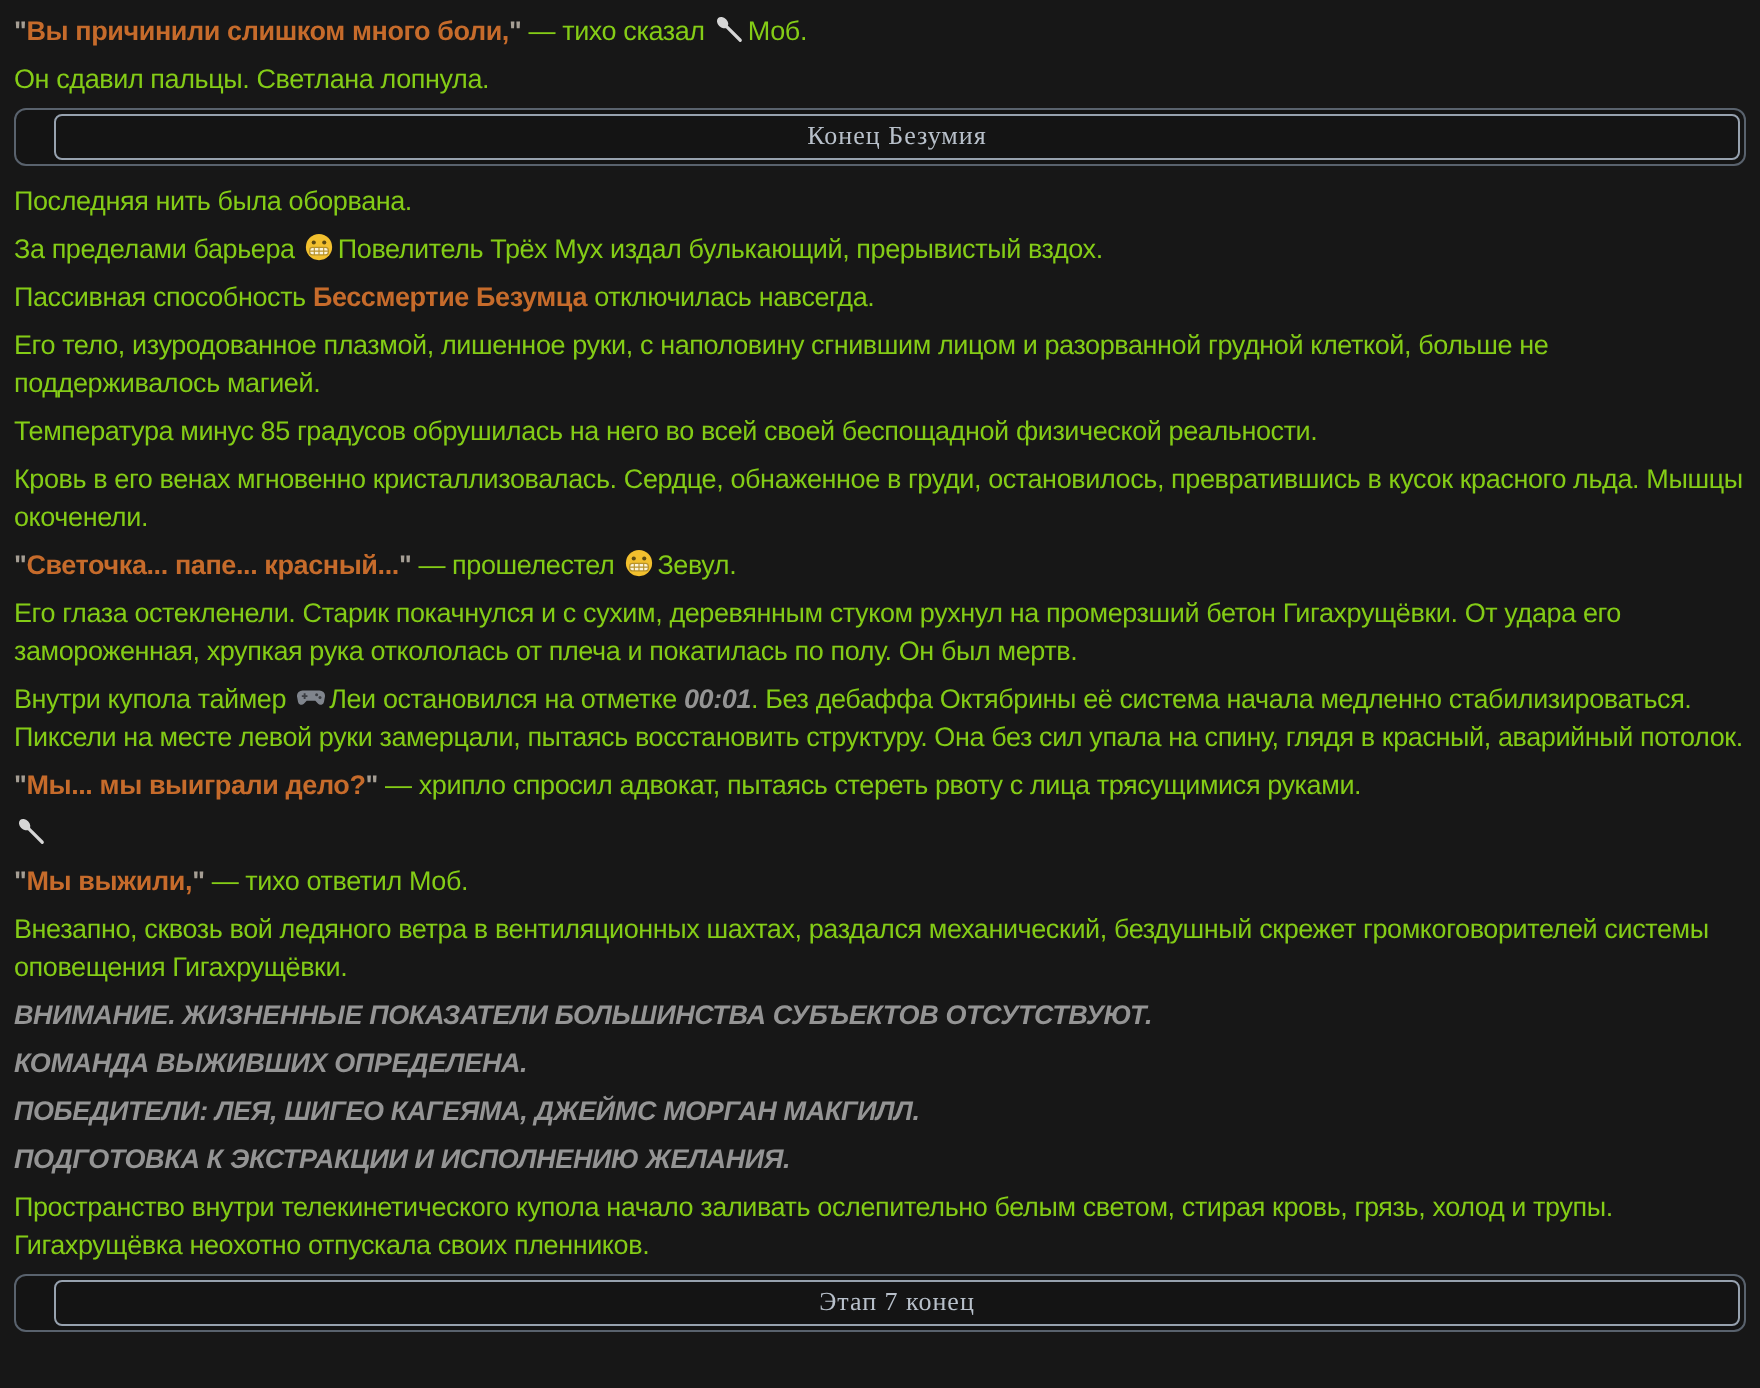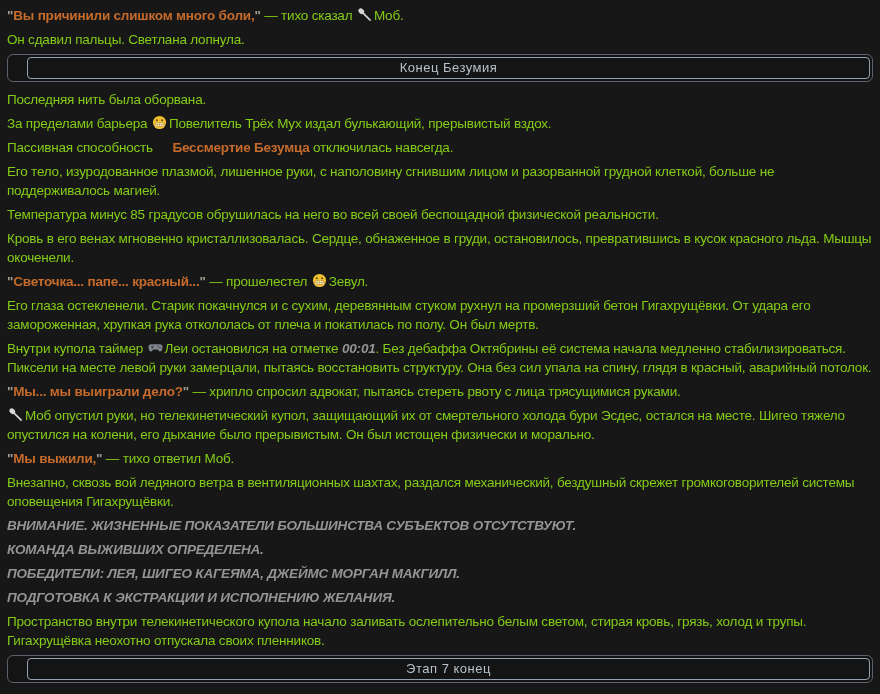--- a/index.html
+++ b/index.html
@@ -19,21 +19,21 @@
     font-size: 13.5px;
     letter-spacing: -0.2px;
     color: #e5e3df;
   }
   p.story {
     margin: 0 0 5px 0;
     line-height: 19px;
   }
   .seg-n { color: #84cc16; }
   .seg-q { color: #c66b2b; font-weight: 700; }
-  .seg-b { color: #c66b2b; font-weight: 700; margin-left: 16px; }
+  .seg-b { color: #c66b2b; font-weight: 700; }
   .seg-m { color: #a59e94; font-weight: 700; }
   .seg-i { color: #949494; font-style: italic; font-weight: bold; }
   .icon {
     display: inline-block;
     width: 15px;
     height: 15px;
     vertical-align: -2px;
     margin: 0 2px 0 1px;
   }
   .icon svg { display: block; width: 15px; height: 15px; }
@@ -41,21 +41,21 @@
     border: 1px solid #59626d;
     border-radius: 6px;
     padding: 2px;
     margin: 4px 0 8px 0;
     background: #141414;
   }
   .divider-inner {
     border: 1px solid #97a2af;
     border-radius: 4px;
     text-align: center;
-    font-family: Liberation Sans, sans-serif;
+    font-family: Liberation Serif, serif;
     font-size: 13px;
     color: #b8c0ca;
     padding: 2px 0 3px 0;
     letter-spacing: 0.5px;
     margin-left: 17px;
   }
 </style>
 </head>
 <body>
 
@@ -91,21 +91,21 @@
     <p class="story"><span class="seg-n">Внутри купола таймер </span><span class="icon"><svg viewBox="0 0 16 16">
           <path d="M3.5 4.5 h9 a3 3 0 0 1 3 3 l-0.6 3.2 a1.8 1.8 0 0 1 -3.1 0.9 L10.3 10 H5.7 L4.2 11.6 a1.8 1.8 0 0 1 -3.1 -0.9 L0.5 7.5 a3 3 0 0 1 3 -3 Z" fill="#80858d"></path>
           <path d="M4.6 6 v3 M3.1 7.5 h3" stroke="#3a3d42" stroke-width="1"></path>
           <circle cx="11" cy="6.8" r="0.8" fill="#3a3d42"></circle>
           <circle cx="12.8" cy="8.2" r="0.8" fill="#3a3d42"></circle>
         </svg></span><span class="seg-n">Леи остановился на отметке </span><span class="seg-i">00:01</span><span class="seg-n">. Без дебаффа Октябрины её система начала медленно стабилизироваться. Пиксели на месте левой руки замерцали, пытаясь восстановить структуру. Она без сил упала на спину, глядя в красный, аварийный потолок.</span></p>
     <p class="story"><span class="seg-m">"</span><span class="seg-q">Мы... мы выиграли дело?</span><span class="seg-m">"</span><span class="seg-n"> — хрипло спросил адвокат, пытаясь стереть рвоту с лица трясущимися руками.</span></p>
     <p class="story"><span class="icon"><svg viewBox="0 0 16 16">
           <ellipse cx="4.6" cy="4.6" rx="2.6" ry="3.4" transform="rotate(-45 4.6 4.6)" fill="#d6d6d6"></ellipse>
           <path d="M6.2 6.2 L14 14" stroke="#d6d6d6" stroke-width="1.7" stroke-linecap="round"></path>
-        </svg></span><span class="seg-n">Моб опустил руки, но телекинетический купол, защищающий их от смертельного холода бури Эсдес, остался на месте. Шигео тяжело опустился на колени, его дыхание было прерывистым. Он был истощен физически и морально.</span></p>
+        </svg></span></p>
     <p class="story"><span class="seg-m">"</span><span class="seg-q">Мы выжили,</span><span class="seg-m">"</span><span class="seg-n"> — тихо ответил Моб.</span></p>
     <p class="story"><span class="seg-n">Внезапно, сквозь вой ледяного ветра в вентиляционных шахтах, раздался механический, бездушный скрежет громкоговорителей системы оповещения Гигахрущёвки.</span></p>
     <p class="story"><span class="seg-i">ВНИМАНИЕ. ЖИЗНЕННЫЕ ПОКАЗАТЕЛИ БОЛЬШИНСТВА СУБЪЕКТОВ ОТСУТСТВУЮТ.</span></p>
     <p class="story"><span class="seg-i">КОМАНДА ВЫЖИВШИХ ОПРЕДЕЛЕНА.</span></p>
     <p class="story"><span class="seg-i">ПОБЕДИТЕЛИ: ЛЕЯ, ШИГЕО КАГЕЯМА, ДЖЕЙМС МОРГАН МАКГИЛЛ.</span></p>
     <p class="story"><span class="seg-i">ПОДГОТОВКА К ЭКСТРАКЦИИ И ИСПОЛНЕНИЮ ЖЕЛАНИЯ.</span></p>
     <p class="story"><span class="seg-n">Пространство внутри телекинетического купола начало заливать ослепительно белым светом, стирая кровь, грязь, холод и трупы. Гигахрущёвка неохотно отпускала своих пленников.</span></p>
     <div class="divider-box">
       <div class="divider-inner">Этап 7 конец</div>
     </div>

